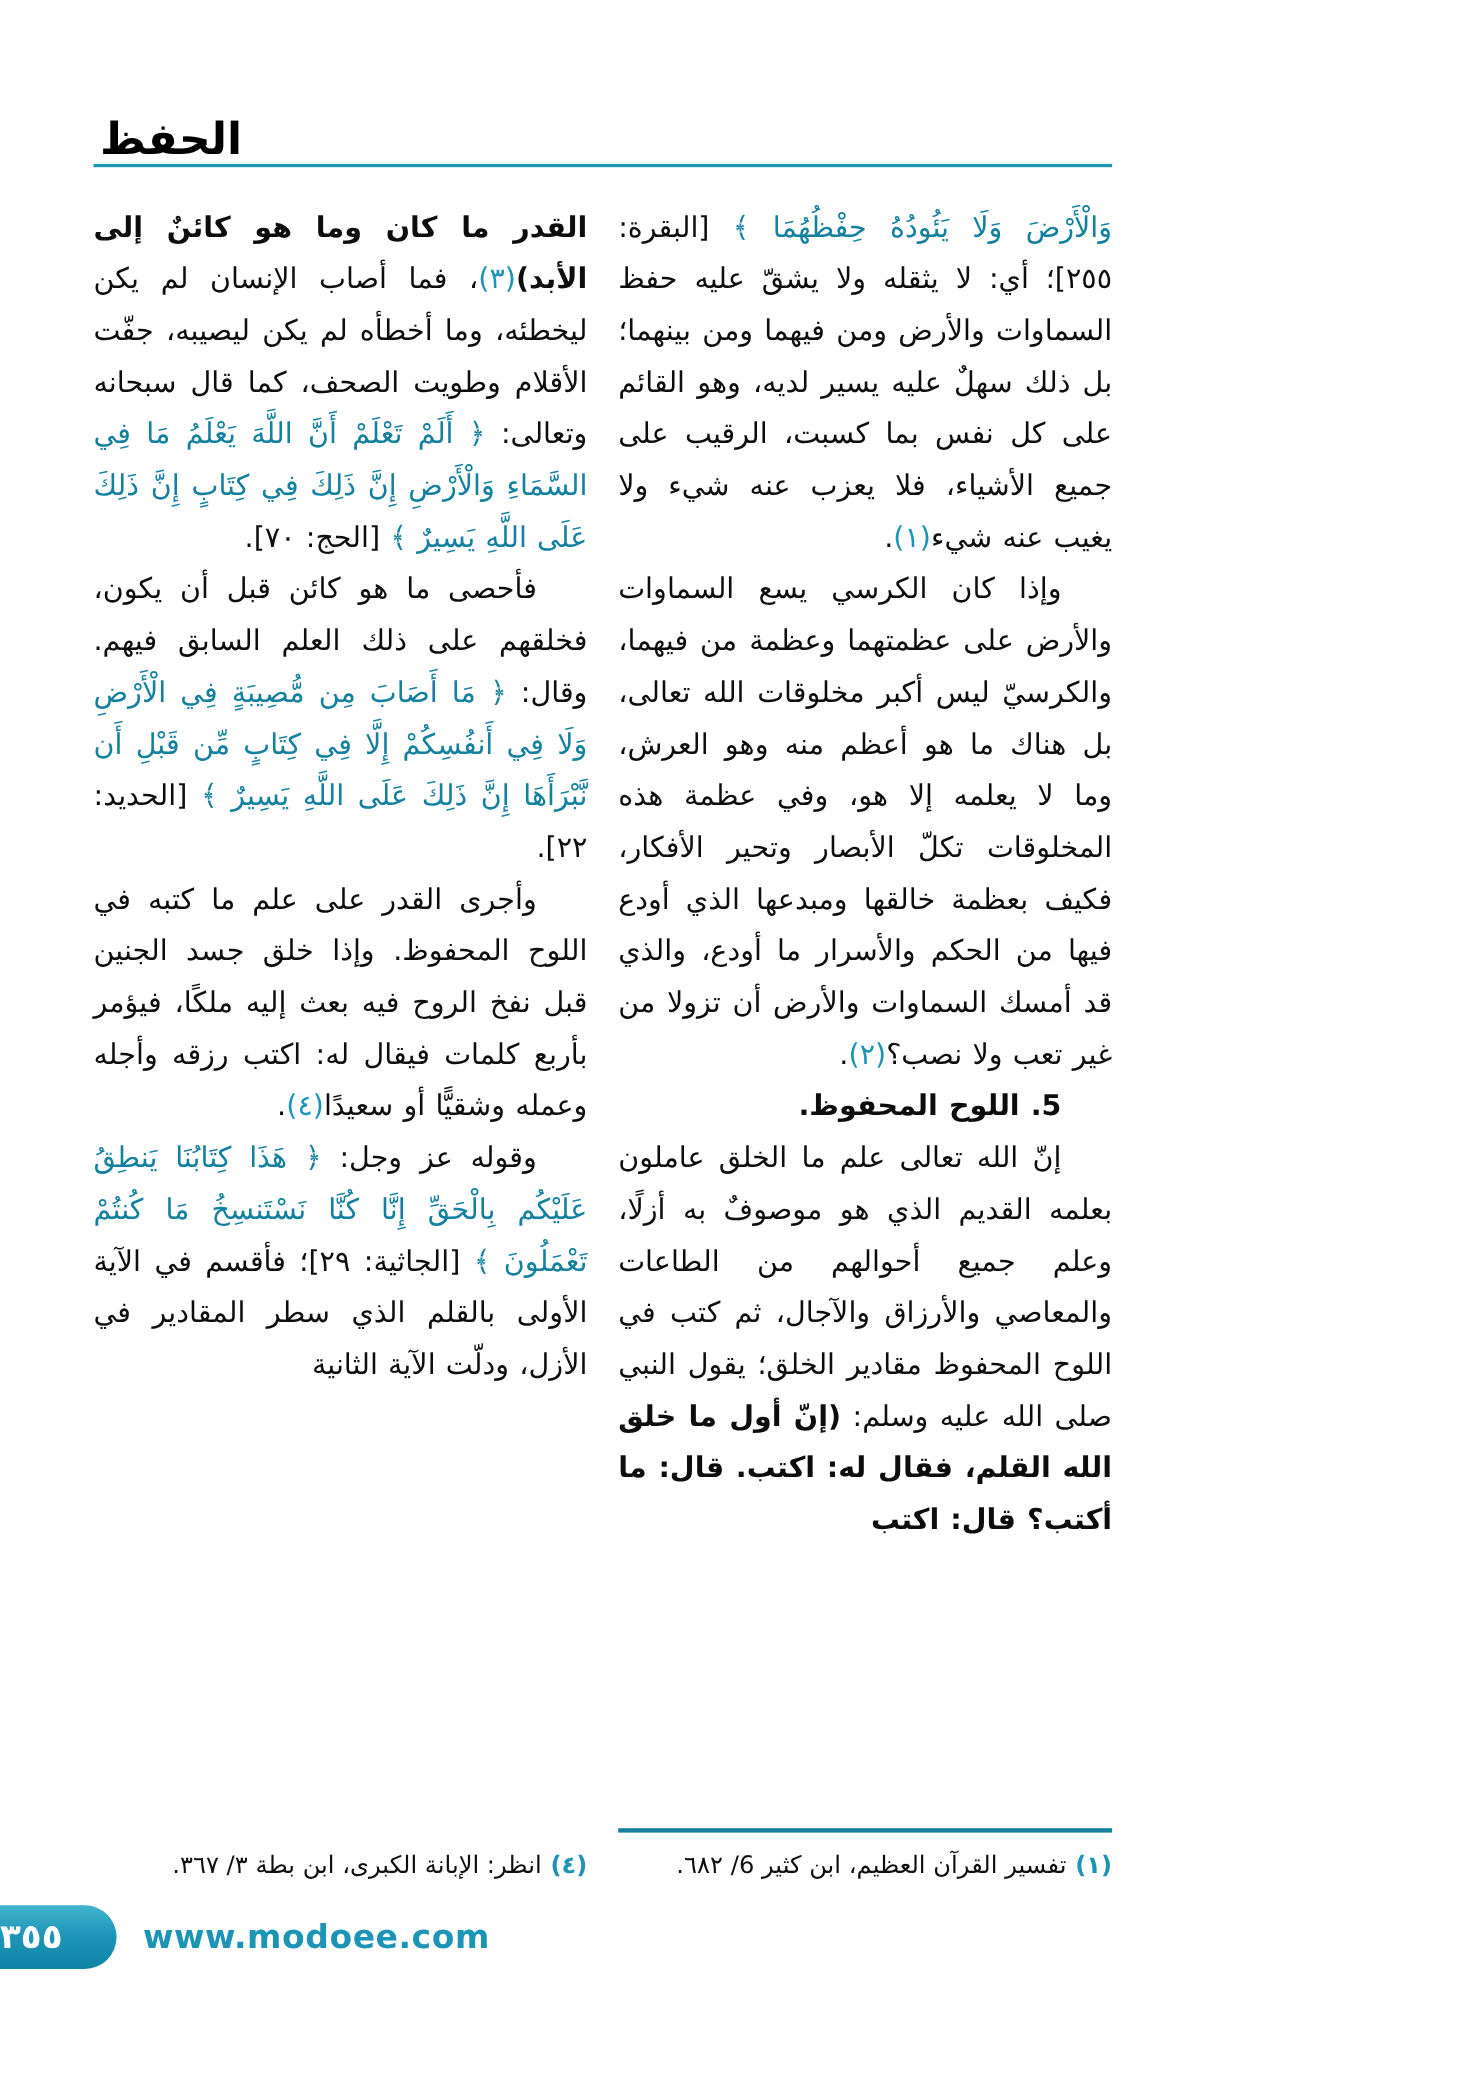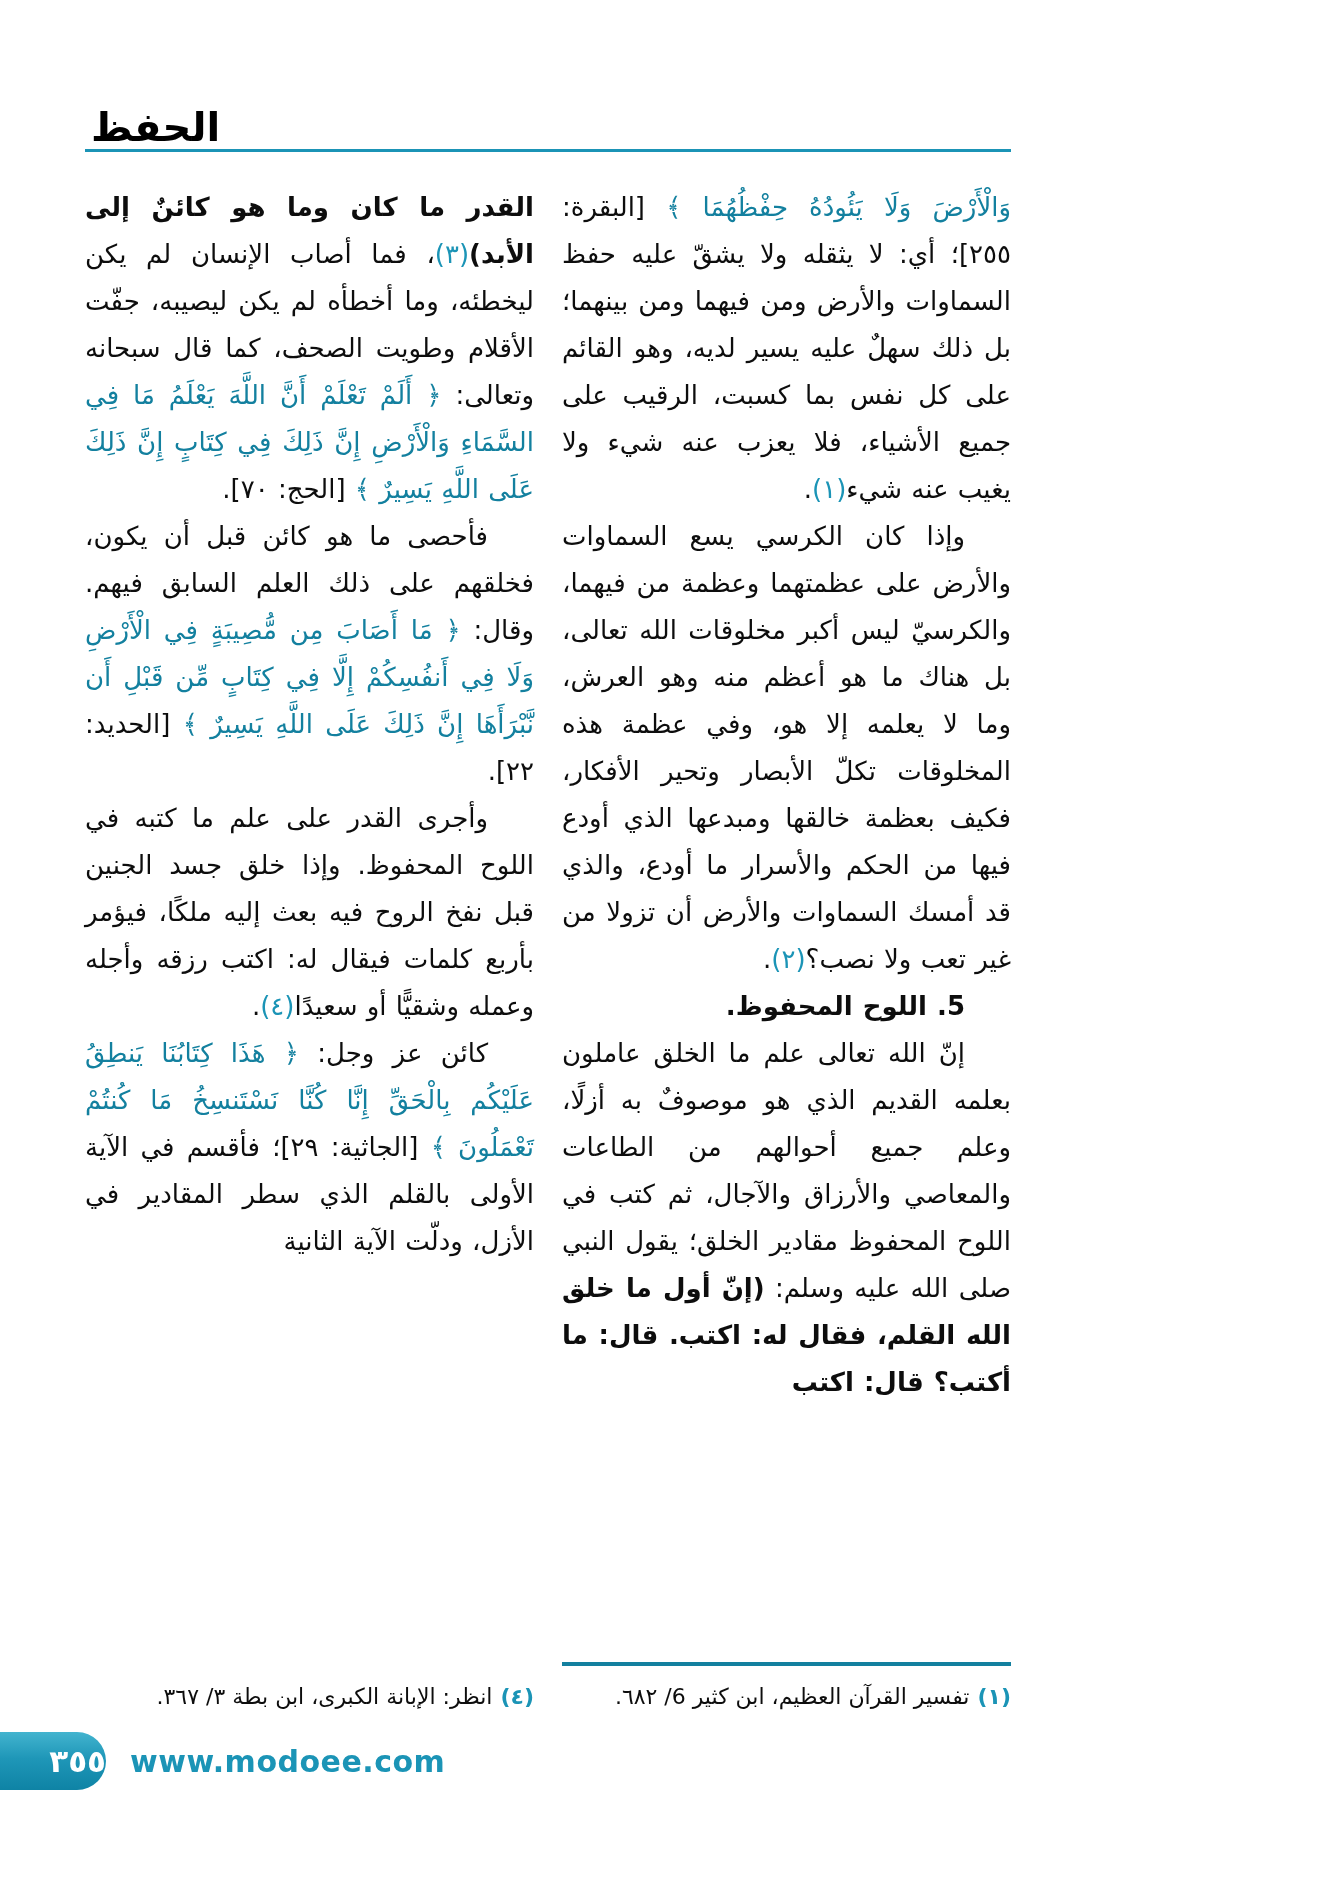--- a/index.html
+++ b/index.html
@@ -90,21 +90,21 @@
   .page-number-pill{
     position:absolute;
     left:0;
     top:1732px;
     width:106px;
     height:58px;
     background:linear-gradient(180deg,#43b4cf 0%,#1f97b8 45%,#0f83a5 100%);
     border-radius:0 29px 29px 0;
     display:flex;
     align-items:center;
-    justify-content:flex-start;
+    justify-content:flex-end;
     color:#ffffff;
     font-size:31px;
     font-weight:bold;
   }
   .site-url{
     position:absolute;
     left:130px;
     top:1744px;
     color:var(--accent);
     font-size:30px;
@@ -139,21 +139,21 @@
             <span class="fn-marker">(١)</span><span class="fn-text">تفسير القرآن العظيم، ابن كثير 6/ ٦٨٢.</span>
           </div>
         </div>
       </section>
 
       <section class="column">
         <div class="col-body">
           <p class="para"><span class="run run-bold">القدر ما كان وما هو كائنٌ إلى الأبد)</span><span class="run run-fnref">(٣)</span><span class="run run-normal">، فما أصاب الإنسان لم يكن ليخطئه، وما أخطأه لم يكن ليصيبه، جفّت الأقلام وطويت الصحف، كما قال سبحانه وتعالى: </span><span class="run run-quran">﴿ أَلَمْ تَعْلَمْ أَنَّ اللَّهَ يَعْلَمُ مَا فِي السَّمَاءِ وَالْأَرْضِ إِنَّ ذَلِكَ فِي كِتَابٍ إِنَّ ذَلِكَ عَلَى اللَّهِ يَسِيرٌ ﴾ </span><span class="run run-normal">[الحج: ٧٠].</span></p>
           <p class="para indent"><span class="run run-normal">فأحصى ما هو كائن قبل أن يكون، فخلقهم على ذلك العلم السابق فيهم. وقال: </span><span class="run run-quran">﴿ مَا أَصَابَ مِن مُّصِيبَةٍ فِي الْأَرْضِ وَلَا فِي أَنفُسِكُمْ إِلَّا فِي كِتَابٍ مِّن قَبْلِ أَن نَّبْرَأَهَا إِنَّ ذَلِكَ عَلَى اللَّهِ يَسِيرٌ ﴾ </span><span class="run run-normal">[الحديد: ٢٢].</span></p>
           <p class="para indent"><span class="run run-normal">وأجرى القدر على علم ما كتبه في اللوح المحفوظ. وإذا خلق جسد الجنين قبل نفخ الروح فيه بعث إليه ملكًا، فيؤمر بأربع كلمات فيقال له: اكتب رزقه وأجله وعمله وشقيًّا أو سعيدًا</span><span class="run run-fnref">(٤)</span><span class="run run-normal">.</span></p>
-          <p class="para indent"><span class="run run-normal">كائن عز وجل: </span><span class="run run-quran">﴿ هَذَا كِتَابُنَا يَنطِقُ عَلَيْكُم بِالْحَقِّ إِنَّا كُنَّا نَسْتَنسِخُ مَا كُنتُمْ تَعْمَلُونَ ﴾ </span><span class="run run-normal">[الجاثية: ٢٩]؛ فأقسم في الآية الأولى بالقلم الذي سطر المقادير في الأزل، ودلّت الآية الثانية</span></p>
+          <p class="para indent"><span class="run run-normal">وقوله عز وجل: </span><span class="run run-quran">﴿ هَذَا كِتَابُنَا يَنطِقُ عَلَيْكُم بِالْحَقِّ إِنَّا كُنَّا نَسْتَنسِخُ مَا كُنتُمْ تَعْمَلُونَ ﴾ </span><span class="run run-normal">[الجاثية: ٢٩]؛ فأقسم في الآية الأولى بالقلم الذي سطر المقادير في الأزل، ودلّت الآية الثانية</span></p>
         </div>
         <div class="spacer"></div>
         <div class="footnotes">
           <div class="footnote">
             <span class="fn-marker">(٤)</span><span class="fn-text">انظر: الإبانة الكبرى، ابن بطة ٣/ ٣٦٧.</span>
           </div>
         </div>
       </section>
 
     </main>

